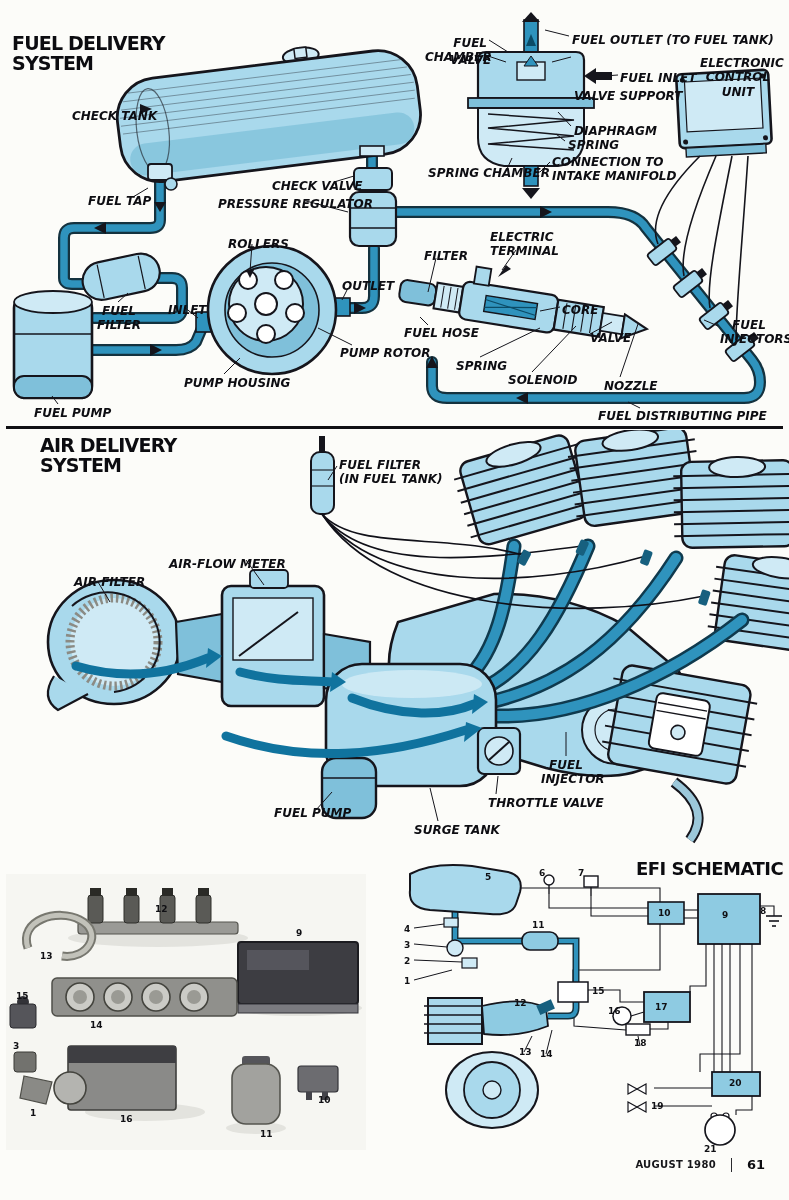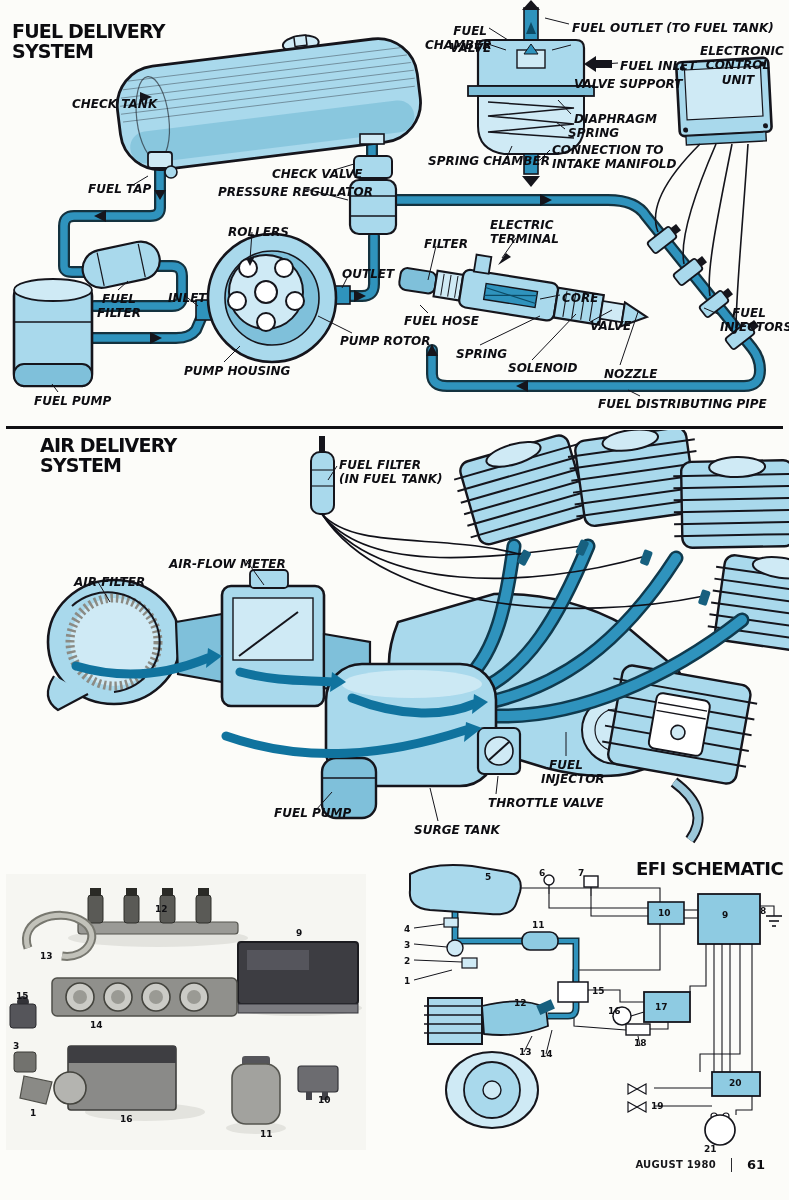--- a/index.html
+++ b/index.html
@@ -1,20 +1,20 @@
 <!DOCTYPE html>
 <html><head>
 <meta charset="utf-8">
 <style>
   * { margin:0; padding:0; box-sizing:border-box; }
   html,body { background:#ffffff; }
   body { font-family:"DejaVu Sans","Liberation Sans",sans-serif; }
   .page { position:relative; width:789px; height:1200px; background:#fcfcf9; overflow:hidden; }
   section { position:absolute; left:0; width:789px; }
-  .s1 { top:0; height:426px; }
+  .s1 { top:12px; height:426px; }
   .s2 { top:430px; height:424px;margin-left:26px; }
   .s3 { top:858px; height:306px; }
   svg.art { position:absolute; left:0; top:0; display:block; }
   .rule { position:absolute; top:426px; left:6px; width:777px; height:3px; background:#101014; }
   .title { position:absolute; font-weight:bold; color:#0c0c10; letter-spacing:-0.8px; line-height:1.04; white-space:pre-line; font-size:19px; }
   .t1 { left:12px; top:22px; }
   .t2 { left:14px; top:6px; }
   .t3 { left:636px; top:2px; font-size:18px; letter-spacing:-0.5px; }
   .labels { position:absolute; inset:0; }
   .lbl { position:absolute; font-size:12px; font-weight:bold; color:#0d0d12; white-space:pre-line; line-height:1.2;font-style:italic; }

